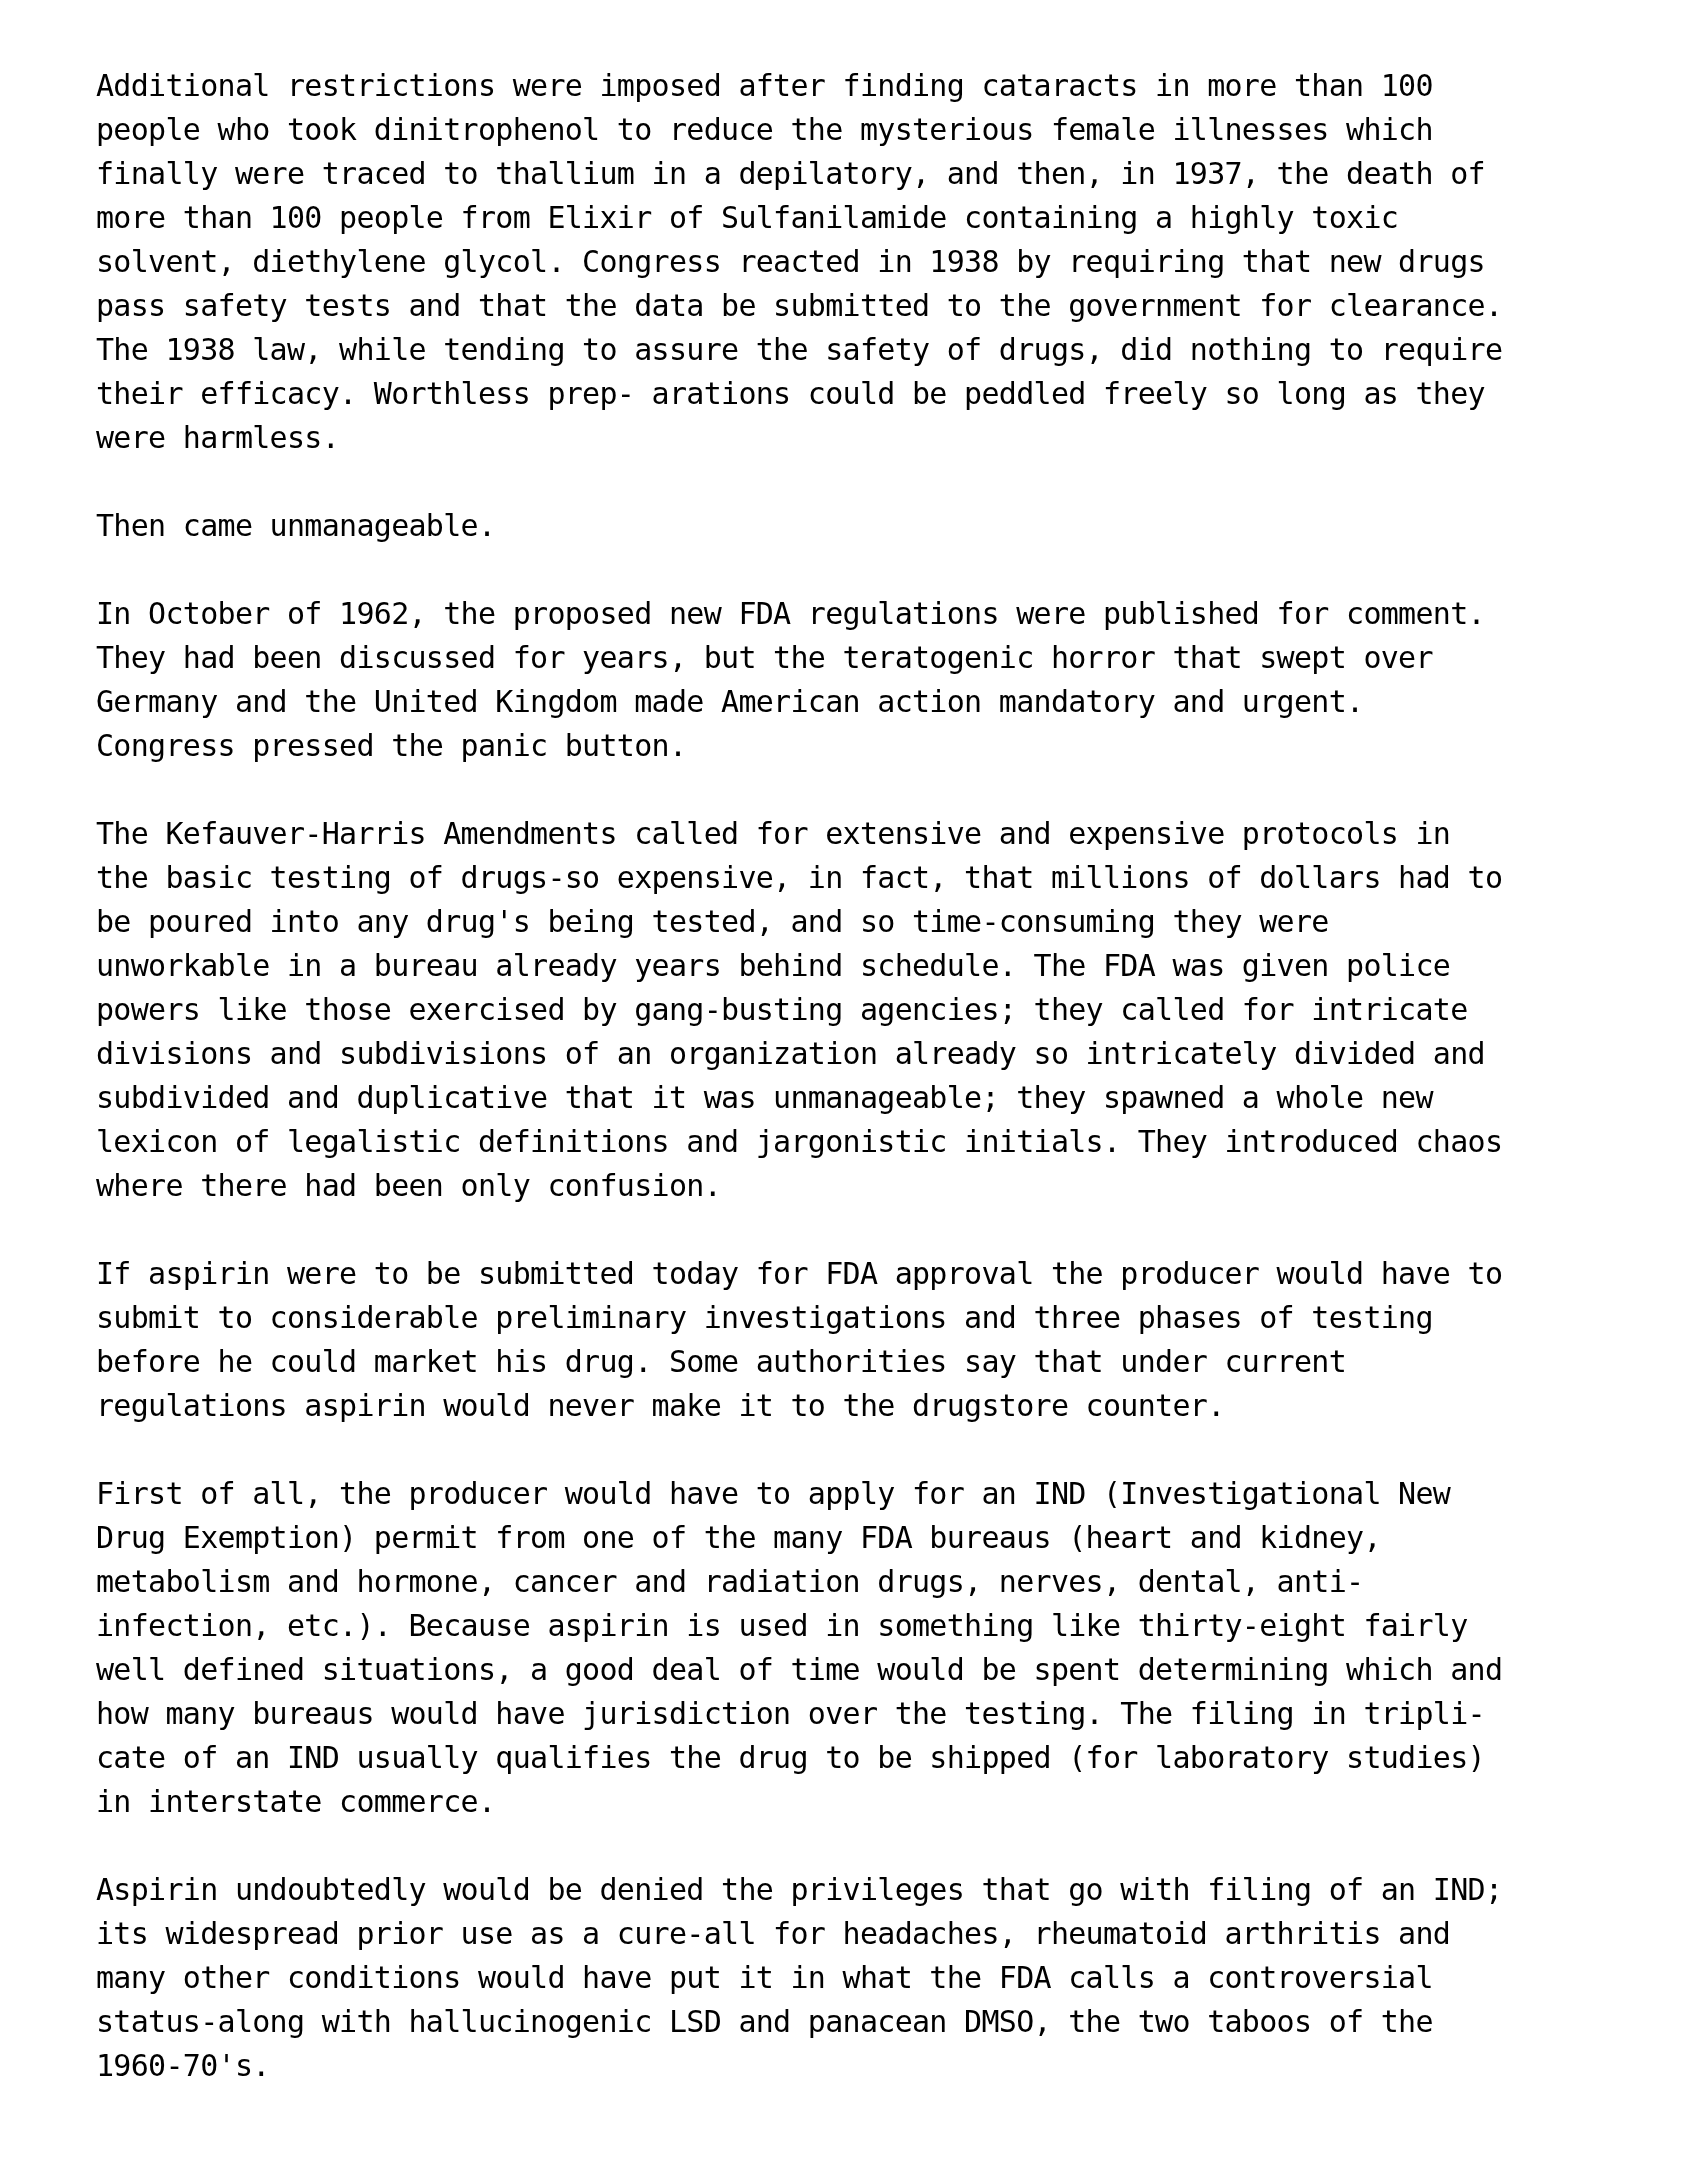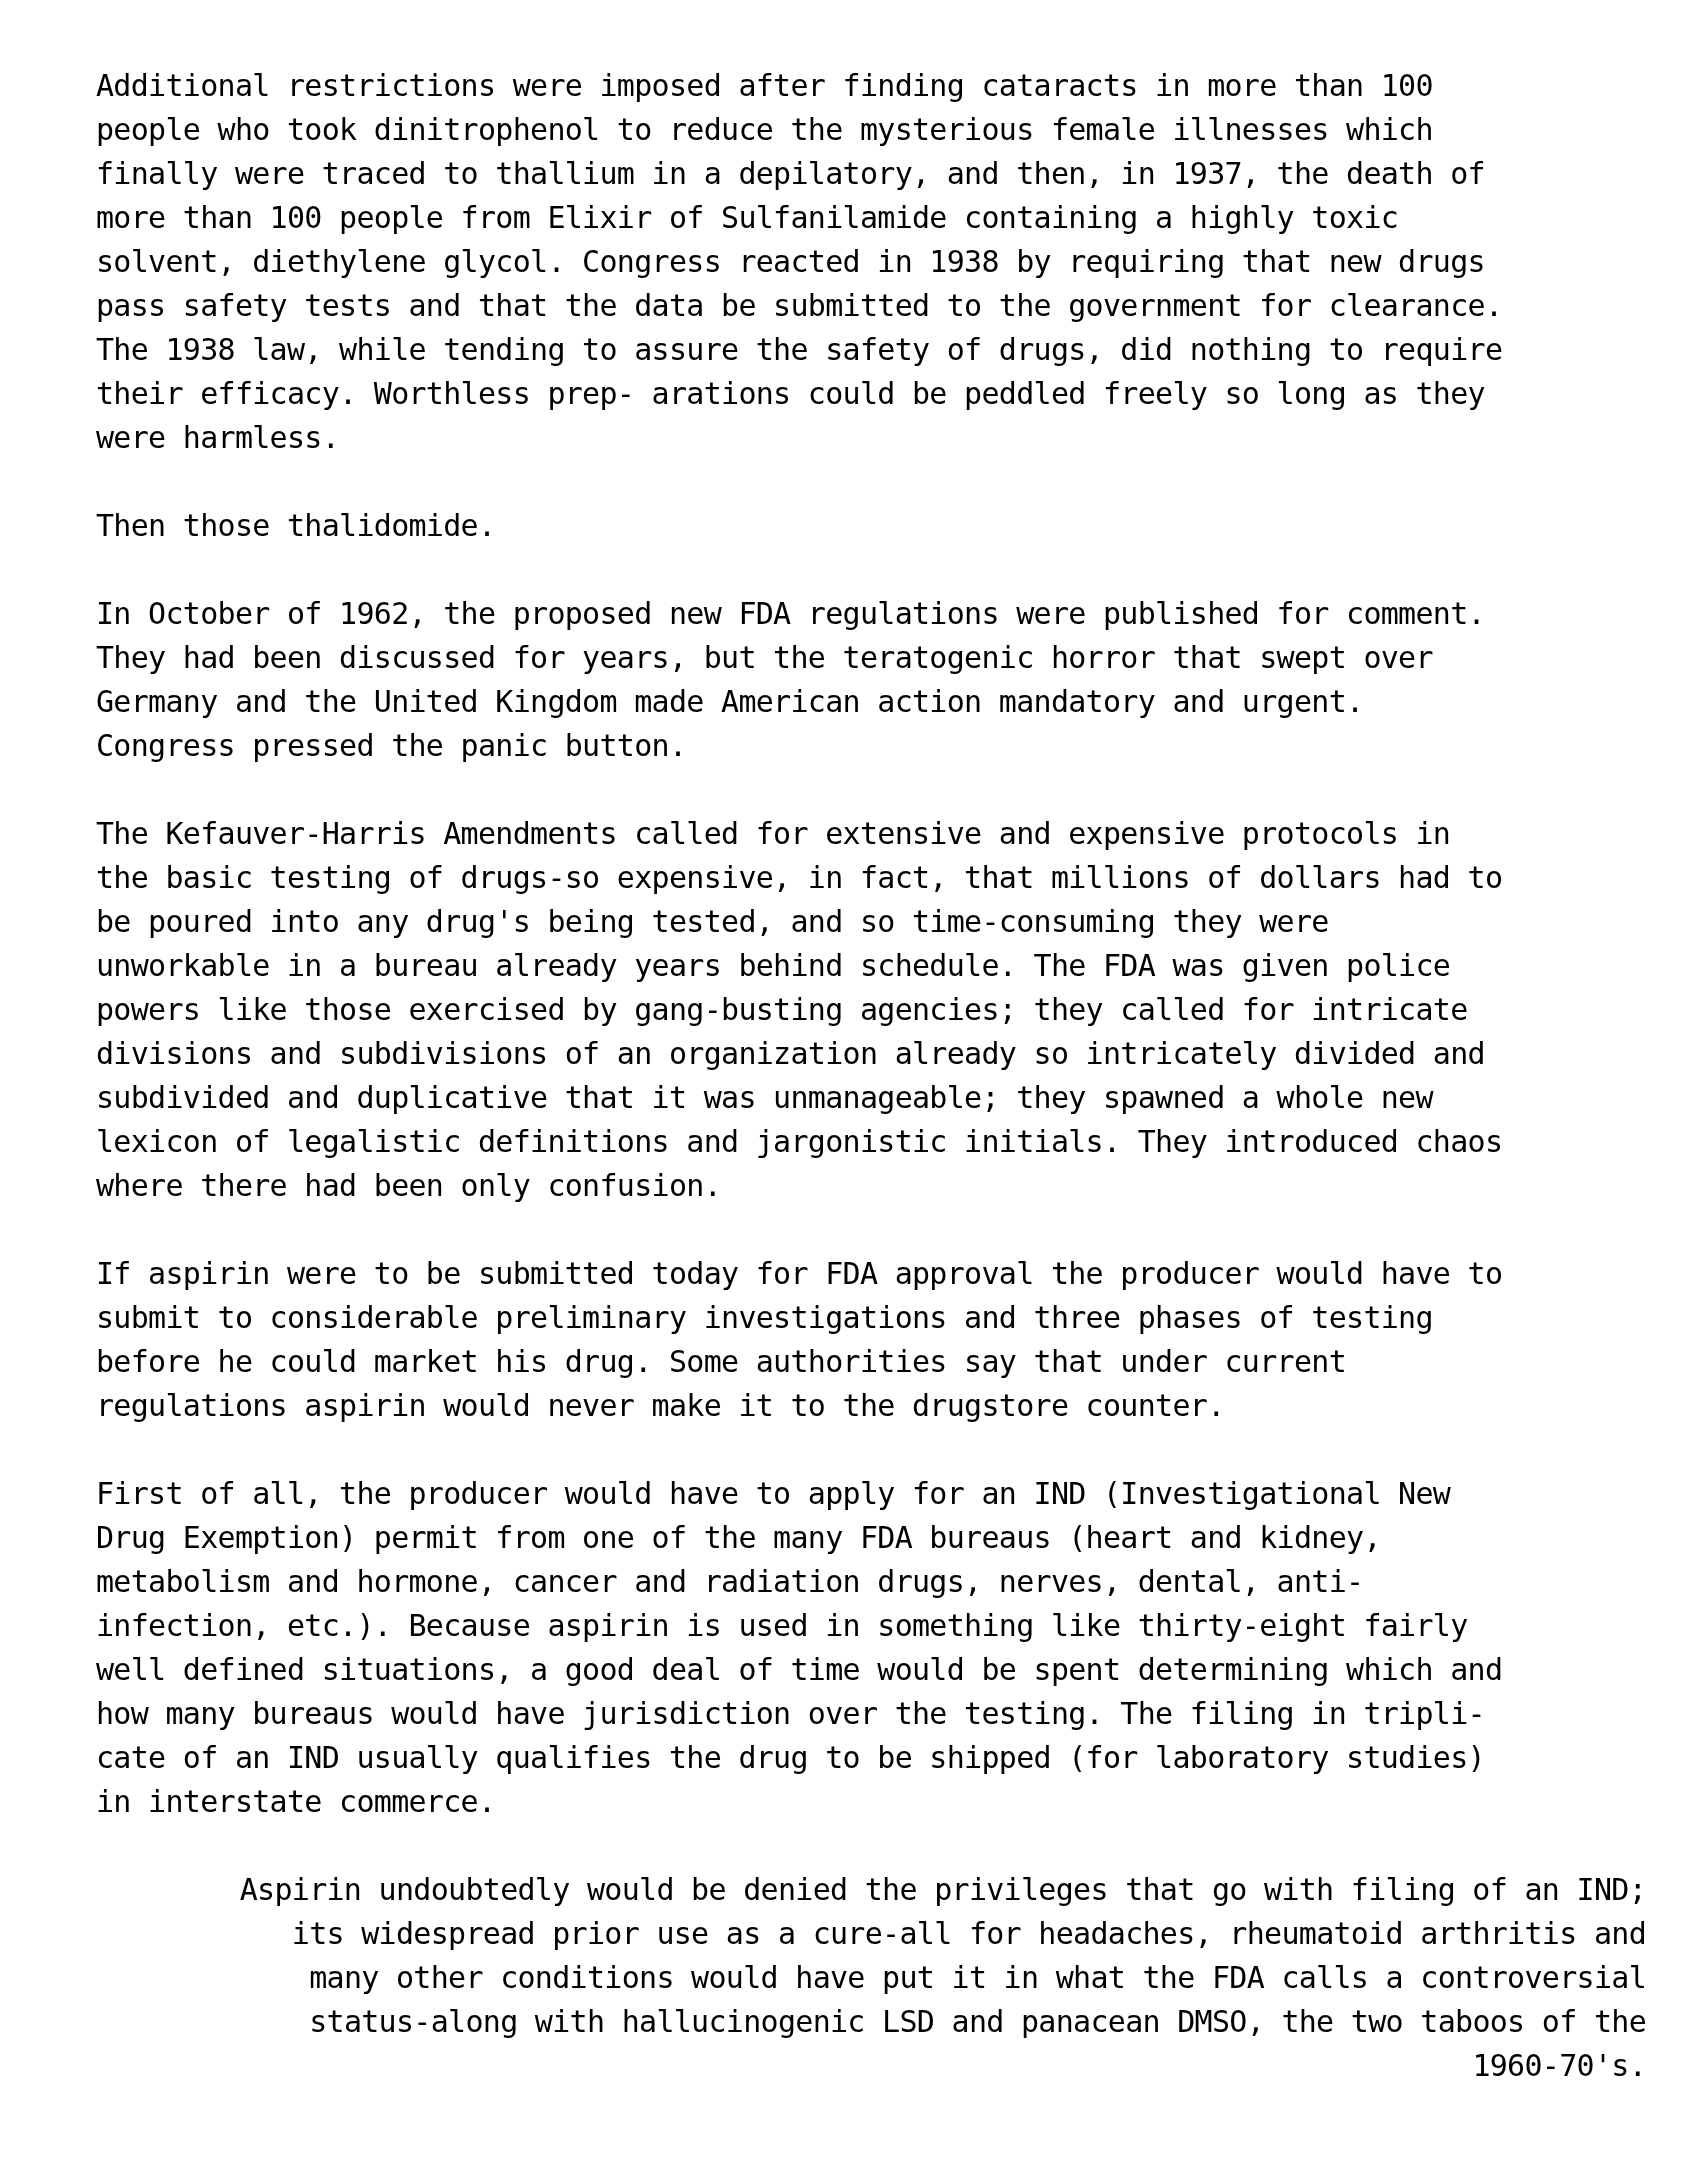--- a/index.html
+++ b/index.html
@@ -23,37 +23,36 @@
     font-size: 30px;
     line-height: 44px;
     letter-spacing: -0.7px;
   }
   .para {
     white-space: pre;
     margin: 0 0 44px 0;
   }
   .para:last-child {
     margin-bottom: 0;
-    text-align: right;
   }
 </style>
 </head>
 <body>
 
 <div class="page">
   <div class="para">Additional restrictions were imposed after finding cataracts in more than 100
 people who took dinitrophenol to reduce the mysterious female illnesses which
 finally were traced to thallium in a depilatory, and then, in 1937, the death of
 more than 100 people from Elixir of Sulfanilamide containing a highly toxic
 solvent, diethylene glycol. Congress reacted in 1938 by requiring that new drugs
 pass safety tests and that the data be submitted to the government for clearance.
 The 1938 law, while tending to assure the safety of drugs, did nothing to require
 their efficacy. Worthless prep- arations could be peddled freely so long as they
 were harmless.</div>
-  <div class="para">Then those thalidomide.</div>
+  <div class="para">Then came unmanageable.</div>
   <div class="para">In October of 1962, the proposed new FDA regulations were published for comment.
 They had been discussed for years, but the teratogenic horror that swept over
 Germany and the United Kingdom made American action mandatory and urgent.
 Congress pressed the panic button.</div>
   <div class="para">The Kefauver-Harris Amendments called for extensive and expensive protocols in
 the basic testing of drugs-so expensive, in fact, that millions of dollars had to
 be poured into any drug's being tested, and so time-consuming they were
 unworkable in a bureau already years behind schedule. The FDA was given police
 powers like those exercised by gang-busting agencies; they called for intricate
 divisions and subdivisions of an organization already so intricately divided and

